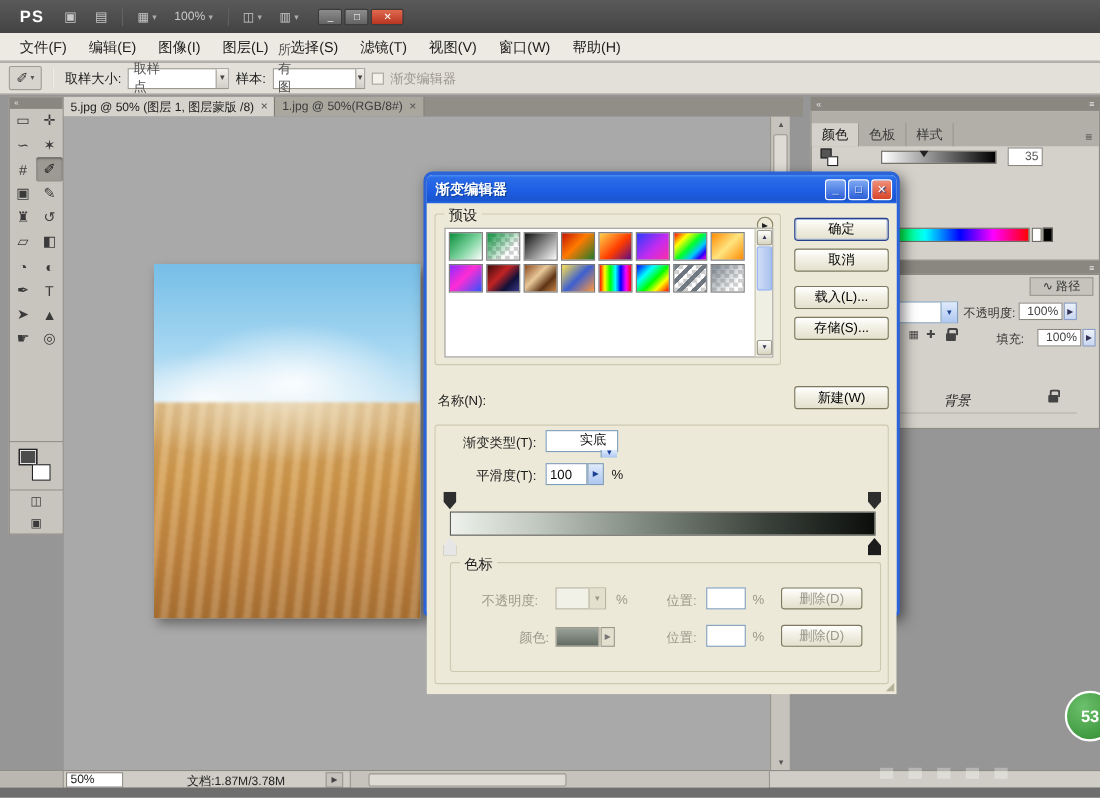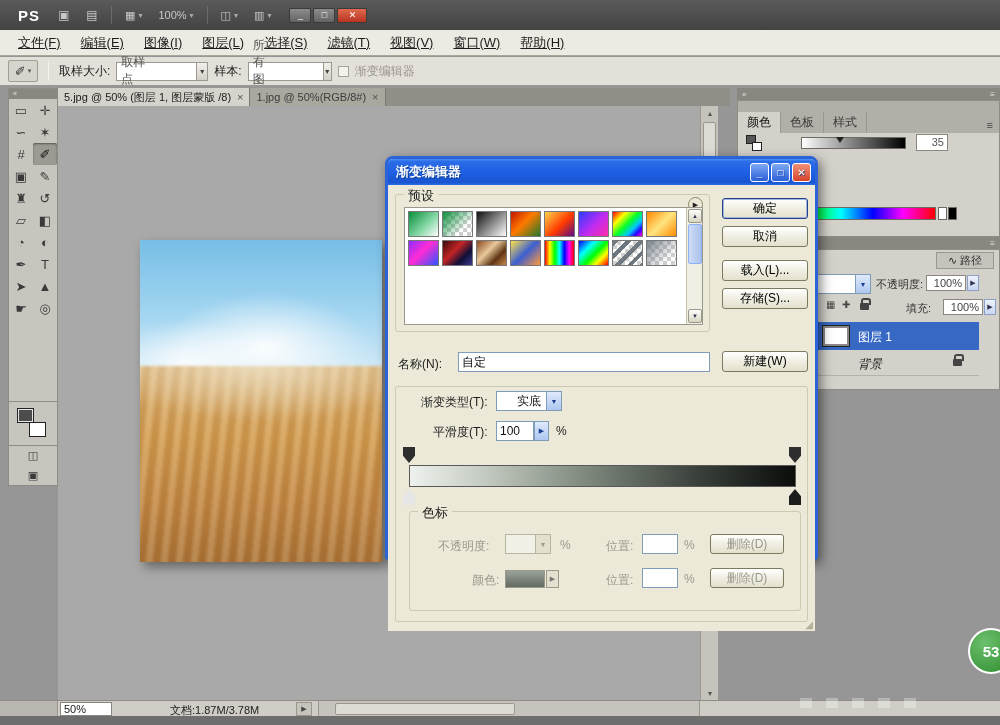--- a/index.html
+++ b/index.html
@@ -15,21 +15,21 @@
   #workspaces { margin-left:auto; display:flex; align-items:center; gap:2px; }
   .ws-tab { padding:4px 12px; font-size:12px; color:#ddd; }
   .ws-tab.active { background:linear-gradient(180deg,#c07a33,#955c22); color:#fff; border-radius:3px; }
   .ws-more { color:#ccc; padding:0 8px; font-size:13px; }
   #win-controls { display:flex; gap:2px; margin:0 6px 0 10px; }
   .winbtn { width:22px; height:15px; display:flex; align-items:center; justify-content:center; font-size:9px; color:#fff; background:linear-gradient(180deg,#8d8d8d,#636363); border:1px solid #3a3a3a; border-radius:2px; }
   .winbtn.close { background:linear-gradient(180deg,#e06a4e,#b73421); width:30px; }
 
   
   #menubar { position:absolute; left:0; top:30px; width:1000px; height:26px; background:#edeae3; border-bottom:1px solid #a9a69e; display:flex; align-items:center; padding-left:8px; }
-  .menu-item { padding:4px 10px; font-size:13px; color:#1c1c1c;text-decoration:underline; }
+  .menu-item { padding:4px 10px; font-size:13px; color:#1c1c1c; }
 
   
   #optionsbar { position:absolute; left:0; top:57px; width:1000px; height:29px; background:#e3e0d9; border-bottom:1px solid #9a978f; display:flex; align-items:center; padding-left:8px; gap:6px; }
   .opt-tool { width:30px; height:22px; background:#d7d4cd; border:1px solid #a09d95; border-radius:2px; display:flex; align-items:center; justify-content:center; font-size:13px; color:#333; }
   .opt-tool .dn { font-size:7px; margin-left:2px; color:#555; }
   .opt-sep { width:1px; height:20px; background:#b5b2aa; border-right:1px solid #f5f3ec; margin:0 4px; }
   .opt-label { font-size:12px; color:#222; }
   .combo { background:#fff; border:1px solid #9b988f; height:19px; display:flex; align-items:center; font-size:12px; color:#555; padding-left:4px;gap:48px; }
   .combo .arr { margin-left:auto; width:15px; height:100%; border-left:1px solid #9b988f; background:linear-gradient(180deg,#f2f0ea,#d2cfc8); color:#444; font-size:7px; display:flex; align-items:center; justify-content:center; }
   .chk { width:11px; height:11px; background:#f2f1ea; border:1px solid #a5a29a; }
@@ -131,21 +131,21 @@
   #preset-grid { position:absolute; left:3px; top:3px; width:276px; display:flex; flex-wrap:wrap; gap:3px; }
   .swatch { width:31px; height:26px; border:1px solid #777; }
   .xp-scroll { position:absolute; right:0; top:0; width:16px; height:116px; background:#f0efe4; border-left:1px solid #c5c2a8; }
   .xp-sarr { position:absolute; left:1px; width:14px; height:14px; background:linear-gradient(180deg,#fdfdfb,#d8d5c0); border:1px solid #9a988a; border-radius:2px; font-size:6px; color:#335; display:flex; align-items:center; justify-content:center; }
   .xp-thumb { position:absolute; left:1px; top:16px; width:14px; height:40px; background:linear-gradient(90deg,#cfdcf6,#aac2ec); border:1px solid #8cb0f8; border-radius:2px; }
   .flyout-round { position:absolute; left:292px; top:2px; width:15px; height:15px; border:1px solid #8a8866; border-radius:50%; background:#ece9d8; font-size:7px; color:#222; display:flex; align-items:center; justify-content:center; }
   .xpbtn { position:absolute; width:86px; height:21px; background:linear-gradient(180deg,#ffffff,#f2f0e4 45%,#e3e0cd); border:1px solid #7b7a5e; border-radius:3px; font-size:12px; color:#000; display:flex; align-items:center; justify-content:center; }
   .xpbtn.default { border:1px solid #28408c; box-shadow:inset 0 0 0 1px #9db6dd; }
   .xpbtn.dis { color:#9b998c; }
   .xpinput { position:absolute; height:20px; background:#fff; border:1px solid #7f9db9; font-size:12px; padding:0 3px; color:#111; }
-  .xpcombo { position:absolute; height:20px; background:#fff; border:1px solid #7f9db9; display:flex; align-items:center; font-size:12px; color:#111; padding-left:20px; }
+  .xpcombo { position:absolute; height:20px; background:#fff; border:1px solid #7f9db9; display:flex; align-items:center; font-size:12px; color:#111; padding-left:20px;flex-direction:column; }
   .xpcombo .arr { margin-left:auto; width:15px; height:100%; background:linear-gradient(180deg,#dfeafc,#aec7f0); border-left:1px solid #7f9db9; color:#1c3f94; font-size:7px; display:flex; align-items:center; justify-content:center; }
   .xpcombo.dis { background:#f2f1e8; border-color:#b8b5a0; color:#9b998c; }
   .xpcombo.dis .arr { background:#e3e0cd; border-left-color:#b8b5a0; color:#9b998c; }
   .spin { position:absolute; width:15px; height:20px; background:linear-gradient(180deg,#dfeafc,#aec7f0); border:1px solid #7f9db9; color:#1c3f94; font-size:7px; display:flex; align-items:center; justify-content:center; }
   .dlbl { position:absolute; font-size:12px; color:#1c1c1c; }
   .dlbl.dis { color:#9b998c; }
   #grad-bar { position:absolute; left:13px; top:78px; width:387px; height:22px; border:1px solid #5a5a5a; }
   .stopT { position:absolute; width:12px; height:16px; top:60px; background:#2e2e2e; clip-path:polygon(0 0,100% 0,100% 55%,50% 100%,0 55%); }
   .stopB { position:absolute; width:12px; height:16px; top:102px; clip-path:polygon(50% 0,100% 45%,100% 100%,0 100%,0 45%); }
   .stopB.light { background:#e6e6e6; outline:1px solid #555; }
@@ -317,24 +317,20 @@
     <span class="plabel" style="left:138px;top:27px;">不透明度:</span>
     <span class="pvalbox" style="left:188px;top:25px;">100%</span>
     <span class="parr" style="left:229px;top:25px;">▶</span>
     <span class="plabel" style="left:51px;top:51px;">锁定:</span>
     <span class="lk-ico" style="left:88px;">▦</span>
     <span class="lk-ico" style="left:104px;">✚</span>
     <span class="lockicon" style="position:absolute;left:122px;top:53px;"></span>
     <span class="plabel" style="left:168px;top:51px;">填充:</span>
     <span class="pvalbox" style="left:205px;top:49px;">100%</span>
     <span class="parr" style="left:246px;top:49px;">▶</span>
-    <div class="layer-row1">
-      <span class="layer-thumb"></span>
-      <span class="layer-name1">图层 1</span>
-    </div>
     <div class="layer-row2">
       <span class="layer-name2">背景</span>
       <span class="lockicon" style="position:absolute;left:215px;top:9px;"></span>
     </div>
   </div>
 </div>
 
 <div id="statusbar">
   <div id="status-corner"></div>
   <div id="zoombox">50%</div>
@@ -387,21 +383,20 @@
         </div>
       </div>
     </div>
 
     <div class="xpbtn default" style="left:334px;top:13px;">确定</div>
     <div class="xpbtn" style="left:334px;top:41px;">取消</div>
     <div class="xpbtn" style="left:334px;top:75px;">载入(L)...</div>
     <div class="xpbtn" style="left:334px;top:103px;">存储(S)...</div>
 
     <span class="dlbl" style="left:10px;top:171px;">名称(N):</span>
-    <input class="xpinput" style="left: 70px; top: 167px; width: 252px;" value="自定">
     <div class="xpbtn" style="left:334px;top:166px;">新建(W)</div>
 
     <div class="grp" style="left:7px;top:201px;width:413px;height:236px;">
       <span class="dlbl" style="left:25px;top:7px;">渐变类型(T):</span>
       <span class="xpcombo" style="left:100px;top:4px;width:66px;">
         <span>实底</span>
         <span class="arr">▼</span>
       </span>
       <span class="dlbl" style="left:37px;top:37px;">平滑度(T):</span>
       <input class="xpinput" style="left: 100px; top: 34px; width: 38px;" value="100">

